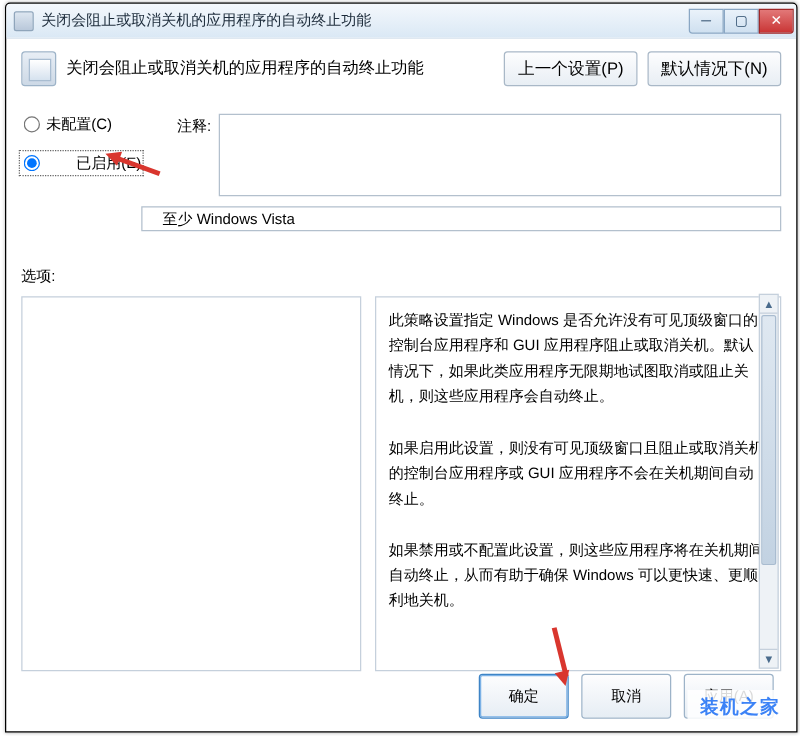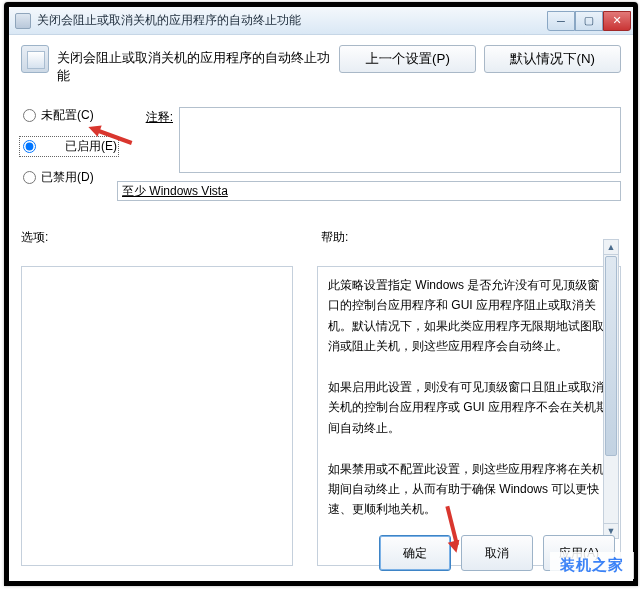--- a/index.html
+++ b/index.html
@@ -1,44 +1,44 @@
 <!DOCTYPE html>
 <html><head>
 <meta charset="utf-8">
 <style>
   * { box-sizing: border-box; }
   body { margin: 0; font-family: "Microsoft YaHei", "Segoe UI", Tahoma, sans-serif; font-size: 12px; background: #fff; width: 640px; height: 589px; position: relative; overflow: hidden; }
-  .window { position: absolute; left: 4px; top: 2px; width: 634px; height: 584px; background: #fff; border: 5px solid #000000; border-radius: 4px 4px 0 0; box-shadow: 0 0 3px rgba(0,0,0,0.3); }
+  .window { position: absolute; left: 4px; top: 2px; width: 634px; height: 584px; background: #fff; border: 1px solid #000000; border-radius: 4px 4px 0 0; box-shadow: 0 0 3px rgba(0,0,0,0.3); }
   .titlebar { height: 28px; background: linear-gradient(#f4f8fc, #dae8f5); border-bottom: 1px solid #c6d6e6; display: flex; align-items: center; padding-left: 6px; border-radius: 4px 4px 0 0; }
   .titlebar .ticon { width: 16px; height: 16px; margin-right: 6px; background: linear-gradient(#dde6f0,#b9c8da); border: 1px solid #8fa5bb; border-radius: 2px; }
   .titlebar .title { color: #1c2b3a; font-size: 12px; flex: 1; }
   .winbtns { display: flex; height: 20px; margin-right: 2px; }
   .winbtn { width: 28px; height: 20px; border: 1px solid #8aa7c4; background: linear-gradient(#eaf2fa,#cfe0f0); display: flex; align-items: center; justify-content: center; font-size: 11px; color: #2a4a6a; }
   .winbtn.min { border-radius: 0 0 0 3px; }
   .winbtn.close { background: linear-gradient(#e27878,#c93535); color: #fff; border-color: #a02828; border-radius: 0 0 3px 0; }
   .content { padding: 10px 12px 0 12px; }
   .header-row { display: flex; align-items: flex-start; }
   .header-icon { width: 28px; height: 28px; margin-right: 8px; background: linear-gradient(#e8eef5,#cdd9e6); border: 1px solid #9db3c8; border-radius: 3px; position: relative; flex-shrink: 0; }
   .header-icon::after { content:""; position:absolute; left:5px; top:5px; width:16px; height:16px; background:linear-gradient(#fff,#d6e2ef); border:1px solid #a9bdd1; }
   .header-title { font-size: 13px; padding-top: 4px; flex: 1; }
   .navbtns { display: flex; gap: 8px; margin-left: auto; }
-  .navbtn { padding: 4px 25px; border: 1px solid #a9b8c7; background: linear-gradient(#fdfdfe,#e8eef4); border-radius: 3px; cursor: pointer; }
+  .navbtn { padding: 4px 10px; border: 1px solid #a9b8c7; background: linear-gradient(#fdfdfe,#e8eef4); border-radius: 3px; cursor: pointer; }
   .radio-area { margin-top: 22px; display: flex; }
   .radio-col { width: 96px; }
   .radio-item { display: flex; align-items: center; margin-bottom: 14px; cursor: pointer; }
   .radio-item input { margin: 0 5px 0 2px; }
   .radio-item.selected { outline: 1px dotted #666; outline-offset: 1px; gap: 24px; }
   .right-col { flex: 1; }
-  .field-row { display: flex; margin-bottom: 8px; text-decoration: underline; }
+  .field-row { display: flex; margin-bottom: 8px; }
   .field-label { width: 56px; text-align: right; margin-right: 6px; padding-top: 2px; }
   .comment-box { flex:1; height: 66px; border: 1px solid #b3c0cd; background: #fff; padding: 2px 4px; resize: none; font: inherit; }
-  .platform-input { flex:1; height: 20px; border: 1px solid #b3c0cd; background: #fff; padding: 1px 4px; font: inherit; }
-  .section-labels { display:flex; margin: 20px 0 20px 0; }
+  .platform-input { flex:1; height: 20px; border: 1px solid #b3c0cd; background: #fff; padding: 1px 16px; font: inherit; }
+  .section-labels { display:flex; margin: 20px 0 7px 0; flex-direction: column; }
   .section-labels .lbl { flex: 1; }
-  .lower { display: flex; gap: 24px; height: 300px; }
+  .lower { display: flex; gap: 11px; height: 300px; }
   .options-panel { width: 272px; border: 1px solid #c5d0dc; background: #fff; }
   .help-panel { flex: 1; border: 1px solid #c5d0dc; background: #fff; padding: 8px 10px; line-height: 1.7; white-space: pre-wrap; overflow-y: auto; }
   .vscrollbar { position: absolute; right: 14px; top: 232px; width: 16px; height: 300px; background: #eef2f6; border: 1px solid #c5d0dc; }
   .vscrollbar .thumb { position:absolute; left:1px; right:1px; top:16px; height:200px; background: linear-gradient(#dfe8f1,#c2d2e2); border:1px solid #a9bcd0; border-radius:2px; }
   .vscrollbar .arr { position:absolute; left:0; right:0; height:15px; text-align:center; font-size:9px; color:#4a6b8c; line-height:15px; }
   .vscrollbar .arr.up { top:0; border-bottom:1px solid #c5d0dc; }
   .vscrollbar .arr.dn { bottom:0; border-top:1px solid #c5d0dc; }
   .actions { position:absolute; bottom:10px; right:18px; display:flex; gap:10px; }
   .btn { width: 72px; height: 36px; border: 1px solid #9db3c8; background: linear-gradient(#fdfdfe,#e6edf4); border-radius: 3px; cursor:pointer; font: inherit; }
   .btn.primary { border-color: #3e84c6; box-shadow: 0 0 0 1px #7bb1e6 inset; }
@@ -81,39 +81,34 @@
     <div class="radio-area">
       <div class="radio-col">
         <label class="radio-item">
           <input type="radio" name="state" style="">
           <span class="radio-label">未配置(C)</span>
         </label>
         <label class="radio-item selected">
           <input type="radio" name="state" checked="" style="">
           <span class="radio-label">已启用(E)</span>
         </label>
-        <label class="radio-item">
-          <input type="radio" name="state" style="">
-          <span class="radio-label">已禁用(D)</span>
-        </label>
       </div>
       <div class="right-col">
         <div class="field-row">
           <div class="field-label">注释:</div>
           <textarea class="comment-box" style=""></textarea>
         </div>
         <div class="field-row">
           <input class="platform-input" readonly="" value="至少 Windows Vista" style="">
         </div>
       </div>
     </div>
 
     <div class="section-labels">
       <div class="lbl">选项:</div>
-      <div class="lbl">帮助:</div>
     </div>
 
     <div class="lower">
       <div class="options-panel"></div>
       <div class="help-panel">此策略设置指定 Windows 是否允许没有可见顶级窗口的控制台应用程序和 GUI 应用程序阻止或取消关机。默认情况下，如果此类应用程序无限期地试图取消或阻止关机，则这些应用程序会自动终止。
 
 如果启用此设置，则没有可见顶级窗口且阻止或取消关机的控制台应用程序或 GUI 应用程序不会在关机期间自动终止。
 
 如果禁用或不配置此设置，则这些应用程序将在关机期间自动终止，从而有助于确保 Windows 可以更快速、更顺利地关机。</div>
     </div>

